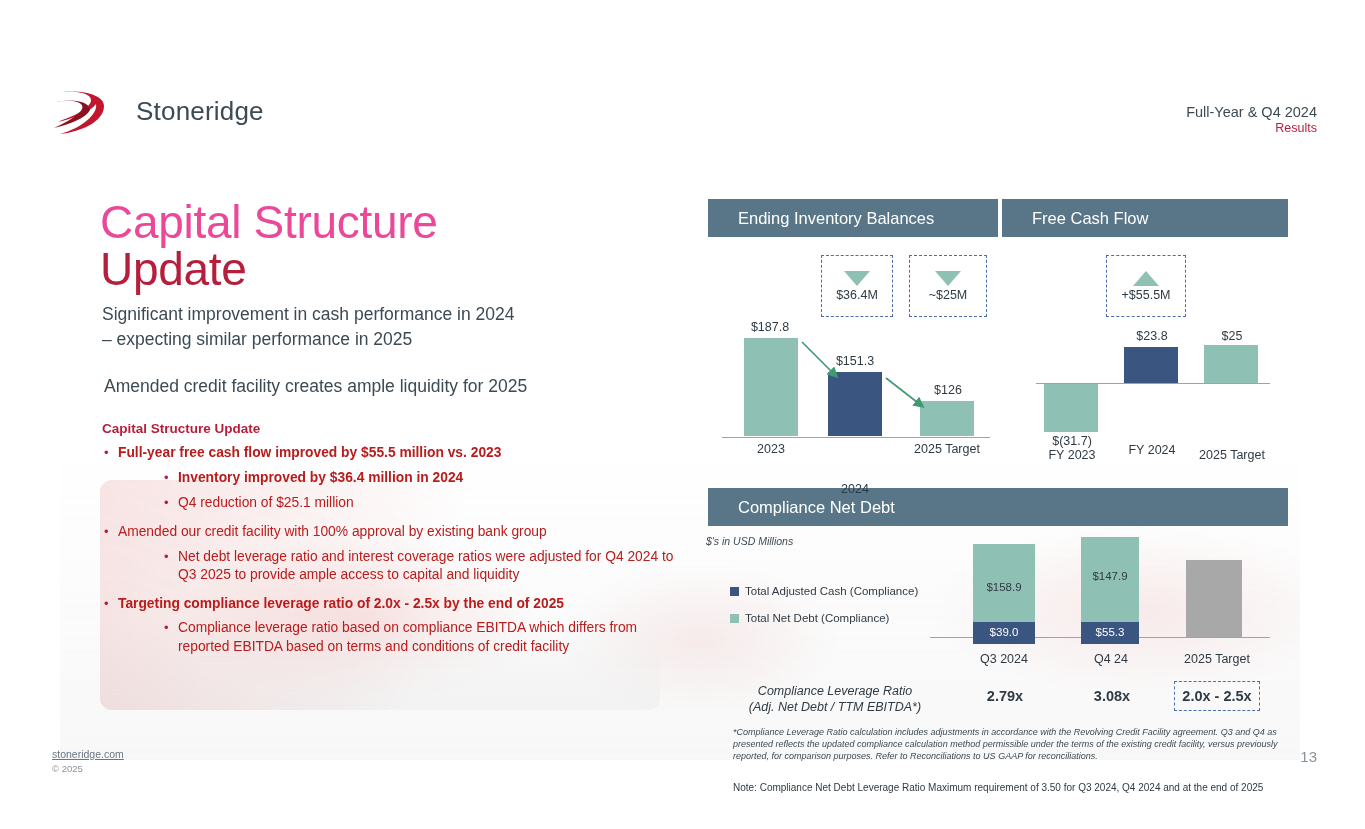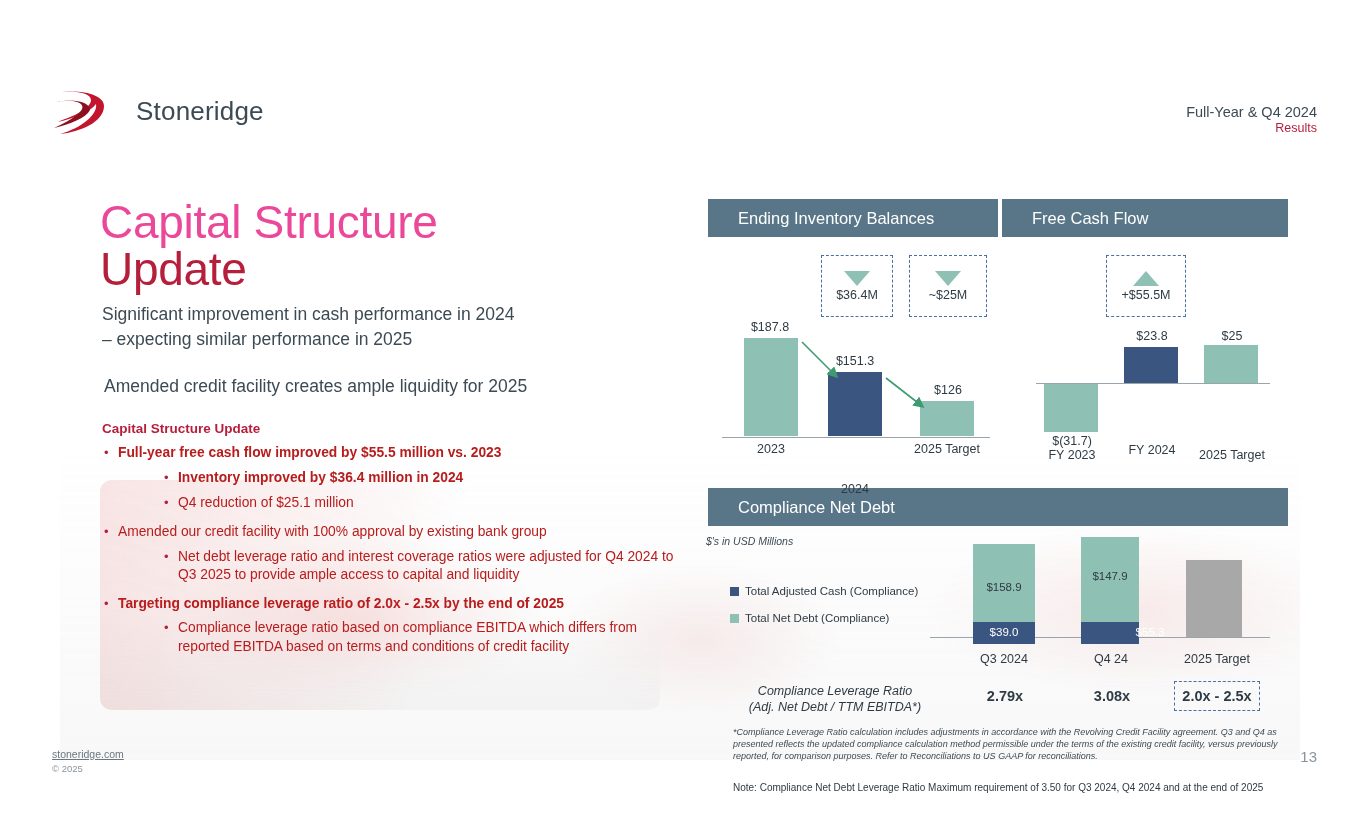--- a/index.html
+++ b/index.html
@@ -462,21 +462,21 @@
 
   <div class="bar teal" style="left:973px; top:544px; width:62px; height:78px;"></div>
   <div class="in-bar-label" style="left:973px; top:581px; width:62px; color:#2f3b44;">$158.9</div>
   <div class="bar navy" style="left:973px; top:622px; width:62px; height:22px;"></div>
   <div class="in-bar-label" style="left:973px; top:626px; width:62px;">$39.0</div>
   <div class="cat-label" style="left:963px; top:652px; width:82px;">Q3 2024</div>
 
   <div class="bar teal" style="left:1081px; top:537px; width:58px; height:85px;"></div>
   <div class="in-bar-label" style="left:1081px; top:570px; width:58px; color:#2f3b44;text-align:center;">$147.9</div>
   <div class="bar navy" style="left:1081px; top:622px; width:58px; height:22px;"></div>
-  <div class="in-bar-label" style="left:1081px; top:626px; width:58px;padding-left:40px;">$55.3</div>
+  <div class="in-bar-label" style="left:1081px; top:626px; width:58px;">$55.3</div>
   <div class="cat-label" style="left:1075px; top:652px; width:72px;">Q4 24</div>
 
   <div class="bar grey" style="left:1186px; top:560px; width:56px; height:77px;"></div>
   <div class="cat-label" style="left:1176px; top:652px; width:82px;">2025 Target</div>
 
   <div class="ratio-label">
     <div>Compliance Leverage Ratio</div>
     <div>(Adj. Net Debt / TTM EBITDA*)</div>
   </div>
   <div class="ratio-val" style="left:965px; top:688px; width:80px;">2.79x</div>

